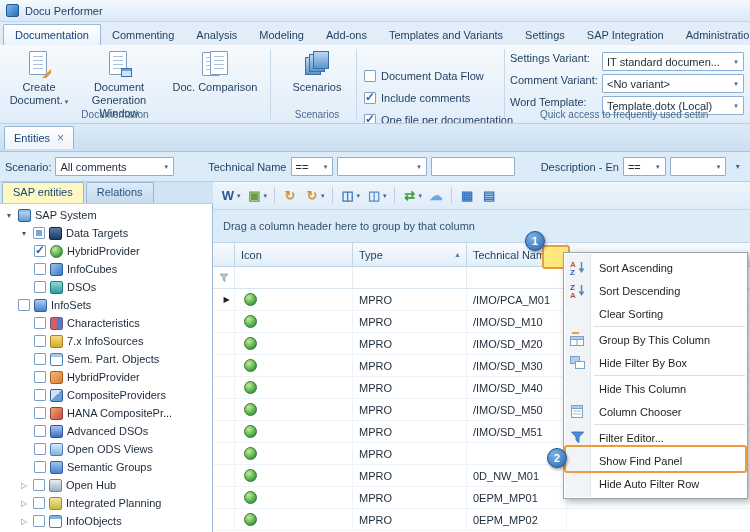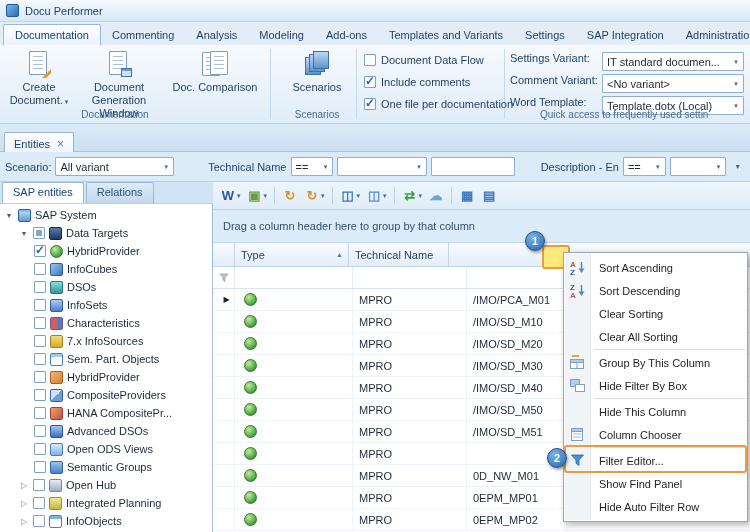--- a/index.html
+++ b/index.html
@@ -38,34 +38,34 @@
 .vrow{display:flex;align-items:flex-start;height:18px;margin-bottom:4px}
 .vlabel{width:92px;flex:none}
 .combo{height:19px;background:#fff;border:1px solid #8fafd1;display:inline-flex;align-items:center;padding-left:4px;border-radius:1px;position:relative;color:#1c2a3a;overflow:hidden;white-space:nowrap}
 .combo-val{flex:1;overflow:hidden;white-space:nowrap}
 .combo-arrow{width:14px;height:100%;display:flex;align-items:center;justify-content:center;font-size:7px;color:#44658c;flex:none}
 .vcombo{width:142px}
 .fieldbox{height:19px;background:#fff;border:1px solid #8fafd1;border-radius:1px;display:inline-block}
 
 
 .doctab-strip{position:absolute;left:0;top:124px;width:750px;height:28px;background:linear-gradient(#dcebf8,#cbdff1);border-bottom:1px solid #aac4de}
-.doctab{position:absolute;left:4px;top:8px;height:23px;background:linear-gradient(#ffffff,#edf4fb);border:1px solid #96b5d5;border-bottom:none;border-radius:2px 2px 0 0;display:flex;align-items:center;gap:7px;padding:0 9px;color:#15427c}
+.doctab{position:absolute;left:4px;top:2px;height:23px;background:linear-gradient(#ffffff,#edf4fb);border:1px solid #96b5d5;border-bottom:none;border-radius:2px 2px 0 0;display:flex;align-items:center;gap:7px;padding:0 9px;color:#15427c}
 .tab-close{color:#5a7aa0;font-size:12px;line-height:1}
 
 
 .filterbar{position:absolute;left:0;top:152px;width:750px;height:30px;background:#dcebf8;border-bottom:1px solid #b9cfe5;display:flex;align-items:center;gap:4px;padding:0 5px}
 .flabel{white-space:nowrap;color:#1e3c5f}
 .ml{margin-left:30px}.ml2{margin-left:22px}
 .fmore{margin-left:auto;width:15px;height:18px;display:flex;align-items:center;justify-content:center;font-size:8px;color:#44658c}
 
 
 .left-panel{position:absolute;left:0;top:182px;width:213px;height:350px;background:#fff;border-right:1px solid #9fbad4}
 .panel-tabs{position:absolute;left:0;top:0;width:213px;height:22px;background:#d2e3f3;display:flex;align-items:flex-end;padding-left:2px;border-bottom:1px solid #b9cfe5}
 .panel-tab{height:21px;padding:3px 10px 0;border:1px solid #9ab7d5;border-bottom:none;border-radius:2px 2px 0 0;background:linear-gradient(#dcebf8,#c4d9ec);margin-right:2px;color:#2a5282;white-space:nowrap}
-.panel-tab.active{background:#ffffff;color:#15427c}
+.panel-tab.active{background:#fef9c3;color:#15427c}
 .tree{position:absolute;left:0;top:22px;width:212px;height:328px;background:#fff;overflow:hidden;padding-top:2px}
 .tree-row{height:18px;display:flex;align-items:center;gap:4px;white-space:nowrap}
 .expander{width:10px;text-align:center;font-size:8px;color:#4a5a6a;flex:none}
 .ticon{width:13px;height:13px;border-radius:2px;flex:none}
 .tlabel{color:#1c2a3a;overflow:hidden;text-overflow:ellipsis}
 
 
 .ic-sap-system{background:linear-gradient(#c4e2f8,#5f9bd4);border:1px solid #2d5f96;box-shadow:inset 0 2px 0 #8fc0e8}
 .ic-data-targets{background:linear-gradient(#5a7aa8,#1e3a66);border:1px solid #14294a}
 .ic-multiprovider{border-radius:50%;background:radial-gradient(circle at 35% 30%,#c4ec96,#47a447 68%,#2a7a2a);border:1px solid #2a7a2a}
@@ -174,21 +174,21 @@
           <span class="stack s2"></span>
           <span class="stack s3"></span>
         </span>
       <span class="lab">Scenarios</span>
     </div>
     <div class="grp" style="left:40px;width:150px">Documentation</div>
     <div class="grp" style="left:274px;width:86px">Scenarios</div>
     <div class="rsep" style="left:270px"></div>
     <div class="rsep" style="left:356px"></div>
     <div class="rsep" style="left:504px"></div>
-    <div style="position:absolute;left:364px;top:7px">
+    <div style="position:absolute;left:364px;top:23px">
         <div class="cb-row">
           <span class="cbx "></span>
           <span>Document Data Flow</span>
         </div>
         <div class="cb-row">
           <span class="cbx checked"></span>
           <span>Include comments</span>
         </div>
         <div class="cb-row">
           <span class="cbx checked"></span>
@@ -224,21 +224,21 @@
   <div class="doctab-strip">
     <div class="doctab">
       <span>Entities</span>
       <span class="tab-close">×</span>
     </div>
   </div>
 
   <div class="filterbar">
     <span class="flabel">Scenario:</span>
     <span class="combo" style="width:122px">
-        <span class="combo-val">All variant</span>
+        <span class="combo-val">All comments</span>
         <span class="combo-arrow">▾</span>
       </span>
     <span class="flabel ml">Technical Name</span>
     <span class="combo" style="width:44px">
         <span class="combo-val">==</span>
         <span class="combo-arrow">▾</span>
       </span>
     <span class="combo" style="width:92px">
         <span class="combo-val"></span>
         <span class="combo-arrow">▾</span>
@@ -281,21 +281,21 @@
         <div class="tree-row" style="padding-left: 34px;">
           <span class="cbx unchecked"></span>
           <span class="ticon ic-infocube"></span>
           <span class="tlabel">InfoCubes</span>
         </div>
         <div class="tree-row" style="padding-left: 34px;">
           <span class="cbx unchecked"></span>
           <span class="ticon ic-dso"></span>
           <span class="tlabel">DSOs</span>
         </div>
-        <div class="tree-row" style="padding-left: 34px;">
+        <div class="tree-row" style="padding-left: 18px;">
           <span class="cbx unchecked"></span>
           <span class="ticon ic-infoset"></span>
           <span class="tlabel">InfoSets</span>
         </div>
         <div class="tree-row" style="padding-left: 34px;">
           <span class="cbx unchecked"></span>
           <span class="ticon ic-characteristics"></span>
           <span class="tlabel">Characteristics</span>
         </div>
         <div class="tree-row" style="padding-left: 34px;">
@@ -402,20 +402,23 @@
       </div>
     </div>
 
   <div class="group-bar">
     <span>Drag a column header here to group by that column</span>
   </div>
 
   <div class="grid">
     <div class="hdr-row">
       <div class="hdr-cell col-ind"></div>
+      <div class="hdr-cell col-icon">
+          <span>Icon</span>
+        </div>
       <div class="hdr-cell col-type">
           <span>Type</span>
           <span class="sort-arrow">▲</span>
         </div>
       <div class="hdr-cell col-tech">
           <span>Technical Name</span>
         </div>
       <div class="hdr-filler"></div>
     </div>
     <div class="filter-row">
@@ -541,23 +544,20 @@
             <text x="1" y="16" font-size="8" font-weight="bold" fill="#c0504d">A</text>
             <line x1="12.5" y1="3" x2="12.5" y2="10" stroke="#5a87b8" stroke-width="1.5"></line>
             <path d="M9.5 9.5 L12.5 14 L15.5 9.5 Z" fill="#5a87b8"></path>
           </svg>
         </span>
         <span>Sort Descending</span>
       </div>
       <div class="ctx-item">
         <span>Clear Sorting</span>
       </div>
-      <div class="ctx-item">
-        <span>Clear All Sorting</span>
-      </div>
       <div class="ctx-sep"></div>
       <div class="ctx-item">
         <span class="ctx-icon">
           <svg width="17" height="17">
             <path d="M3 2 h7" stroke="#e8a33d" stroke-width="2"></path>
             <rect x="1.5" y="5.5" width="13" height="9" fill="#fff" stroke="#7da0c4"></rect>
             <rect x="1.5" y="5.5" width="13" height="3" fill="#aecdf0" stroke="#7da0c4"></rect>
             <line x1="8" y1="8.5" x2="8" y2="14.5" stroke="#7da0c4"></line>
           </svg>
         </span>

